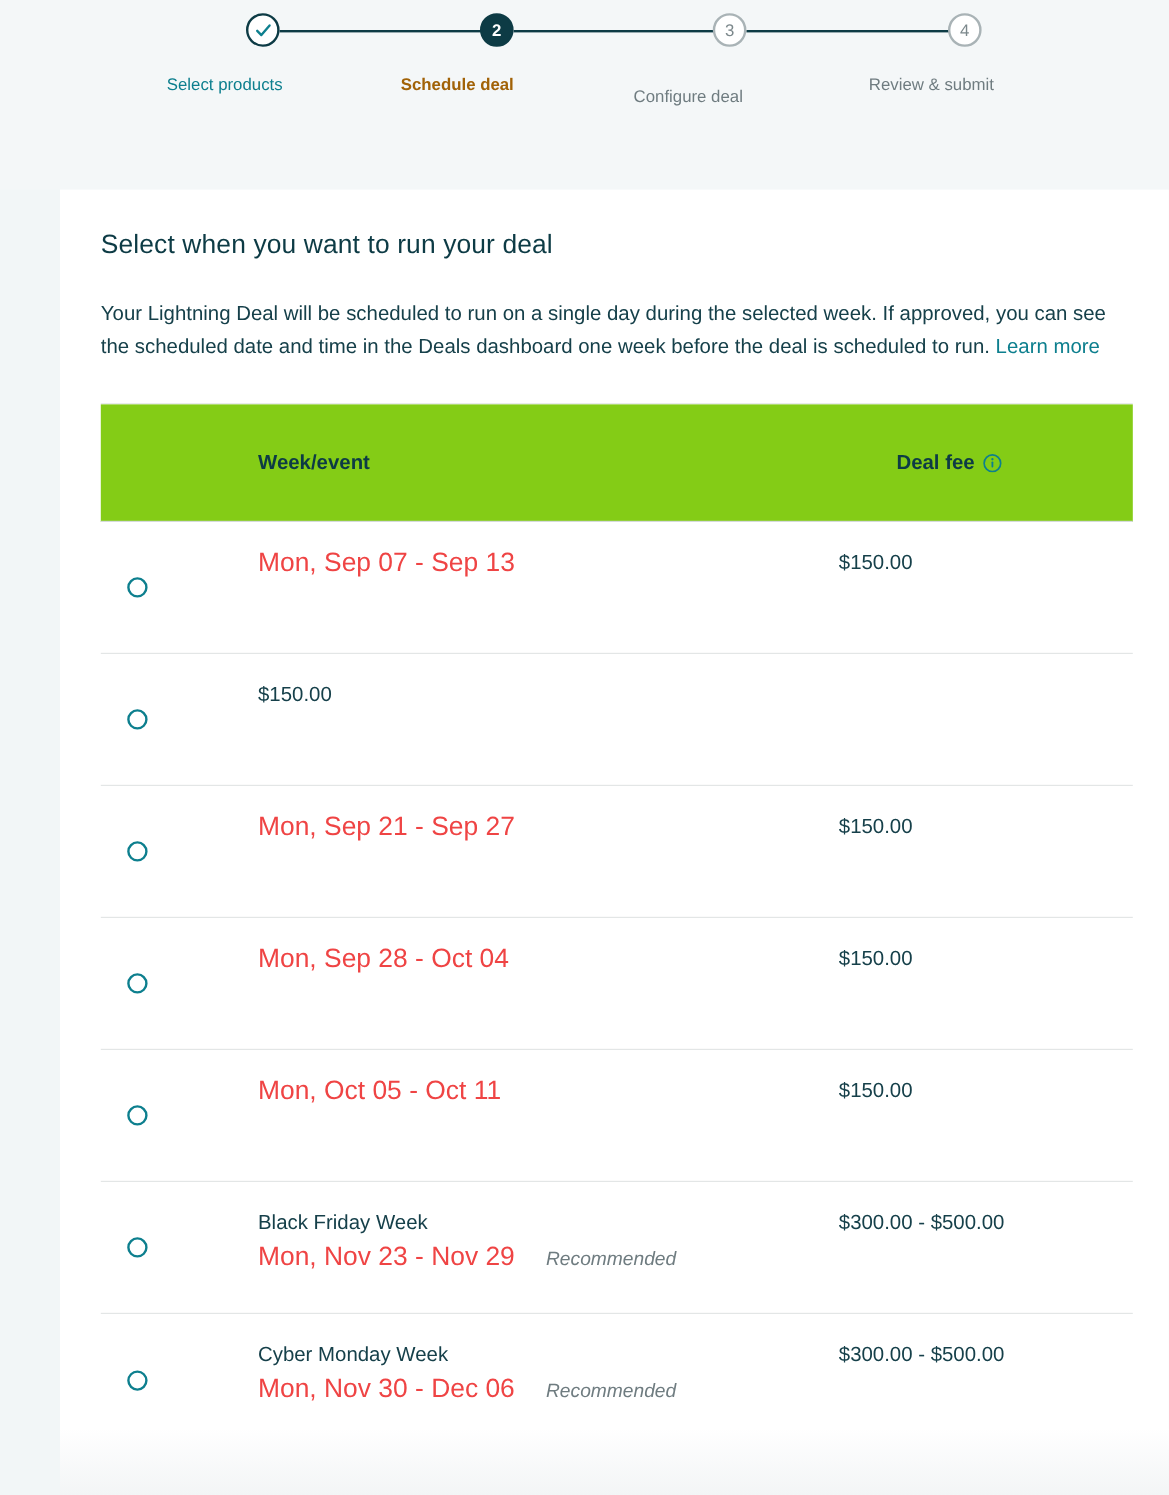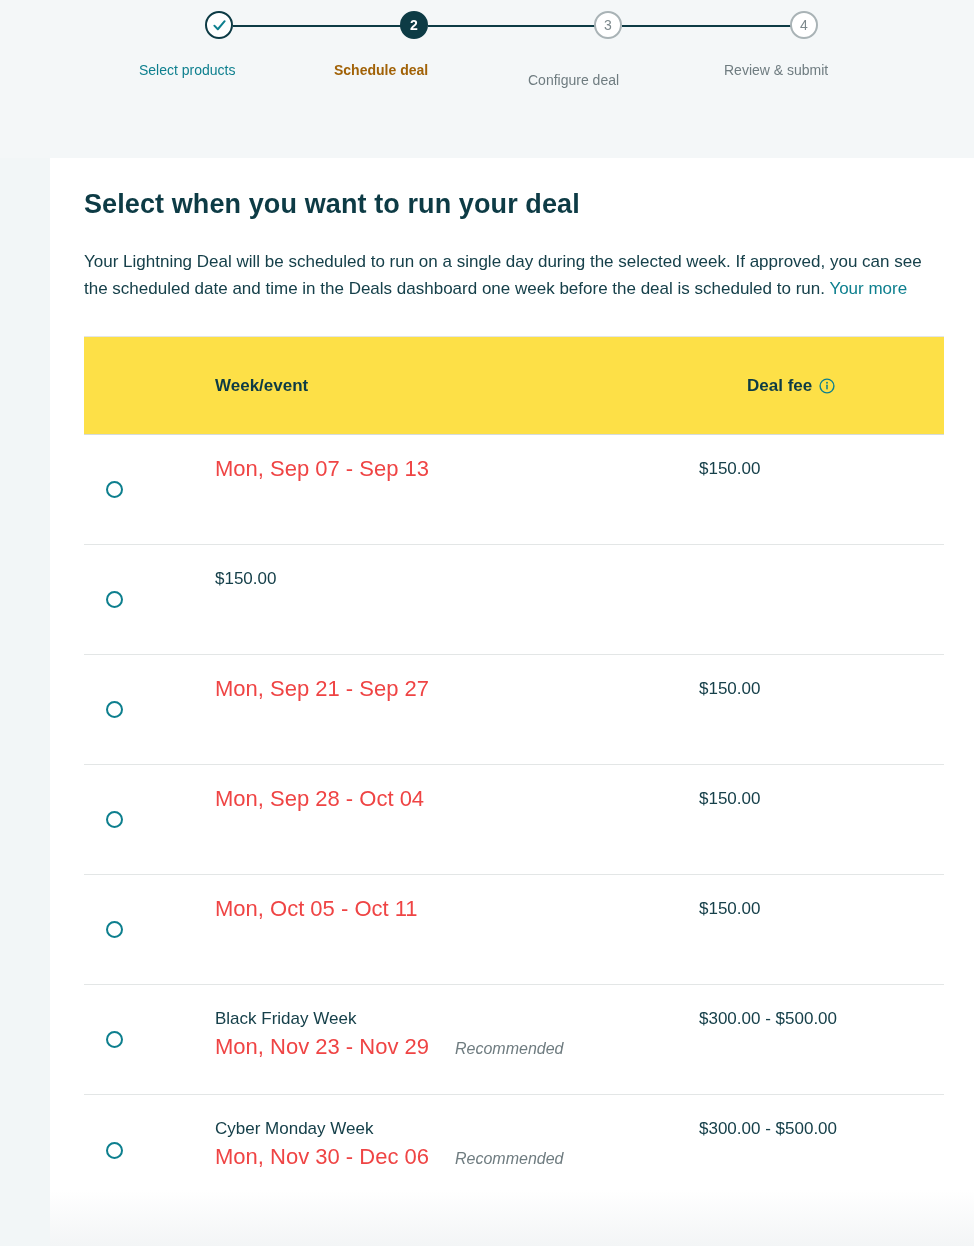--- a/index.html
+++ b/index.html
@@ -92,23 +92,23 @@
     width: 924px;
     height: 1050px;
     background: #ffffff;
     box-sizing: border-box;
   }
   .card-inner {
     padding: 32px 34px 0 34px;
   }
   h1.page-title {
     margin: 0 0 30px 0;
-    font-size: 27px;
-    line-height: 28px;
-    font-weight: bold;
+    font-size: 22px;
+    line-height: 28px;
+    font-weight: normal;
     color: #0d3b45;
     letter-spacing: .1px;
   }
   p.intro {
     margin: 0 0 34px 0;
     font-size: 17px;
     line-height: 27px;
     color: #16404a;
     max-width: 862px;
   }
@@ -117,21 +117,21 @@
     text-decoration: none;
   }
 
   
   .deal-table {
     width: 860px;
     border-top: 1px solid #e3e6e6;
     box-sizing: border-box;
   }
   .thead-row {
-    background: #fde047;
+    background: #84cc16;
     height: 98px;
     display: flex;
     align-items: center;
     border-bottom: 1px solid #d5dbdb;
     box-sizing: border-box;
   }
   .col-radio  { width: 131px; flex: 0 0 131px; }
   .col-week   { width: 484px; flex: 0 0 484px; }
   .col-fee    { flex: 1 1 auto; }
 
@@ -255,21 +255,21 @@
     <div class="step-label muted" style="left:528px;margin-top:10px;">Configure deal</div>
     <div class="step-label muted" style="left:724px;">Review &amp; submit</div>
   </div>
 </div>
 
 <div class="card">
   <div class="card-inner">
 
     <h1 class="page-title">Select when you want to run your deal</h1>
 
-    <p class="intro"><span>Your Lightning Deal will be scheduled to run on a single day during the selected week. If approved, you can see the scheduled date and time in the Deals dashboard one week before the deal is scheduled to run. </span><a class="inline-link" href="#">Your more</a></p>
+    <p class="intro"><span>Your Lightning Deal will be scheduled to run on a single day during the selected week. If approved, you can see the scheduled date and time in the Deals dashboard one week before the deal is scheduled to run. </span><a class="inline-link" href="#">Learn more</a></p>
 
     <div class="deal-table">
 
       <div class="thead-row">
         <div class="col-radio"></div>
         <div class="col-week th">Week/event</div>
         <div class="col-fee th">
           <span class="fee-head">
             <span>Deal fee</span>
             <span class="info-icon">

